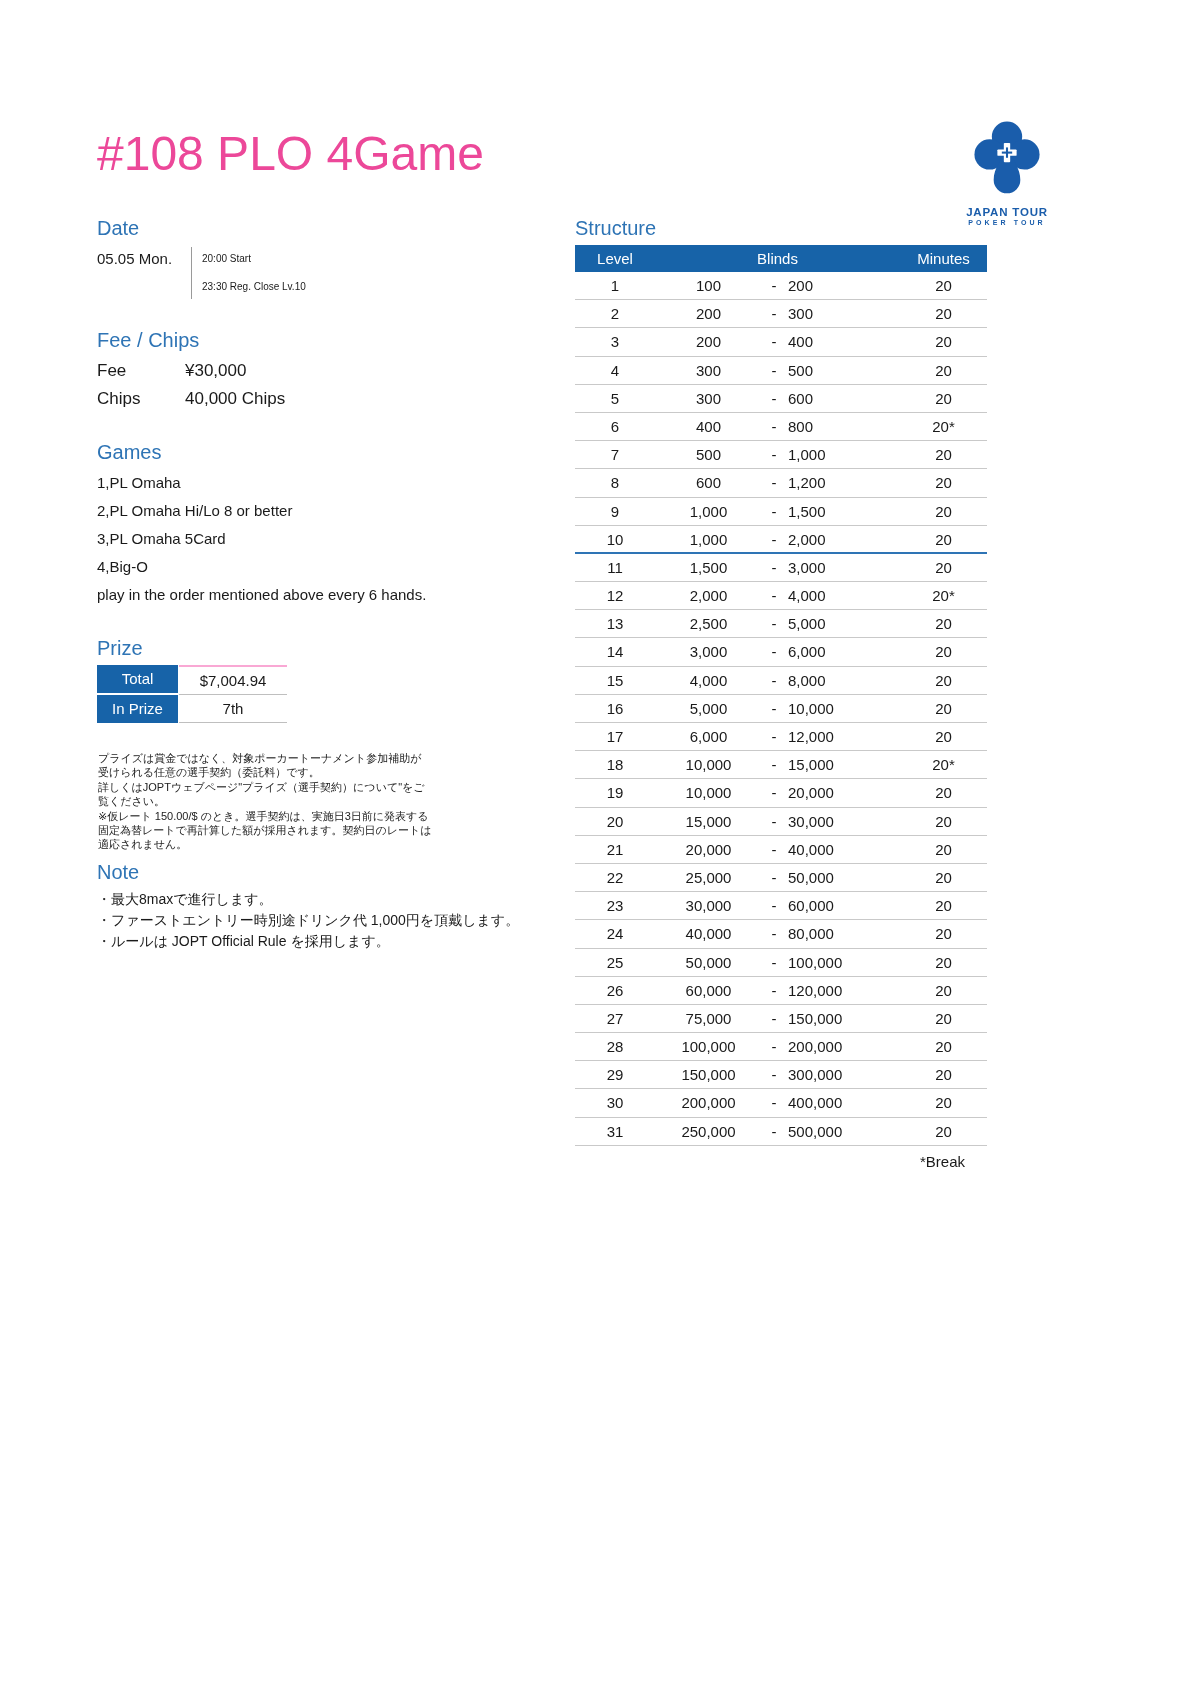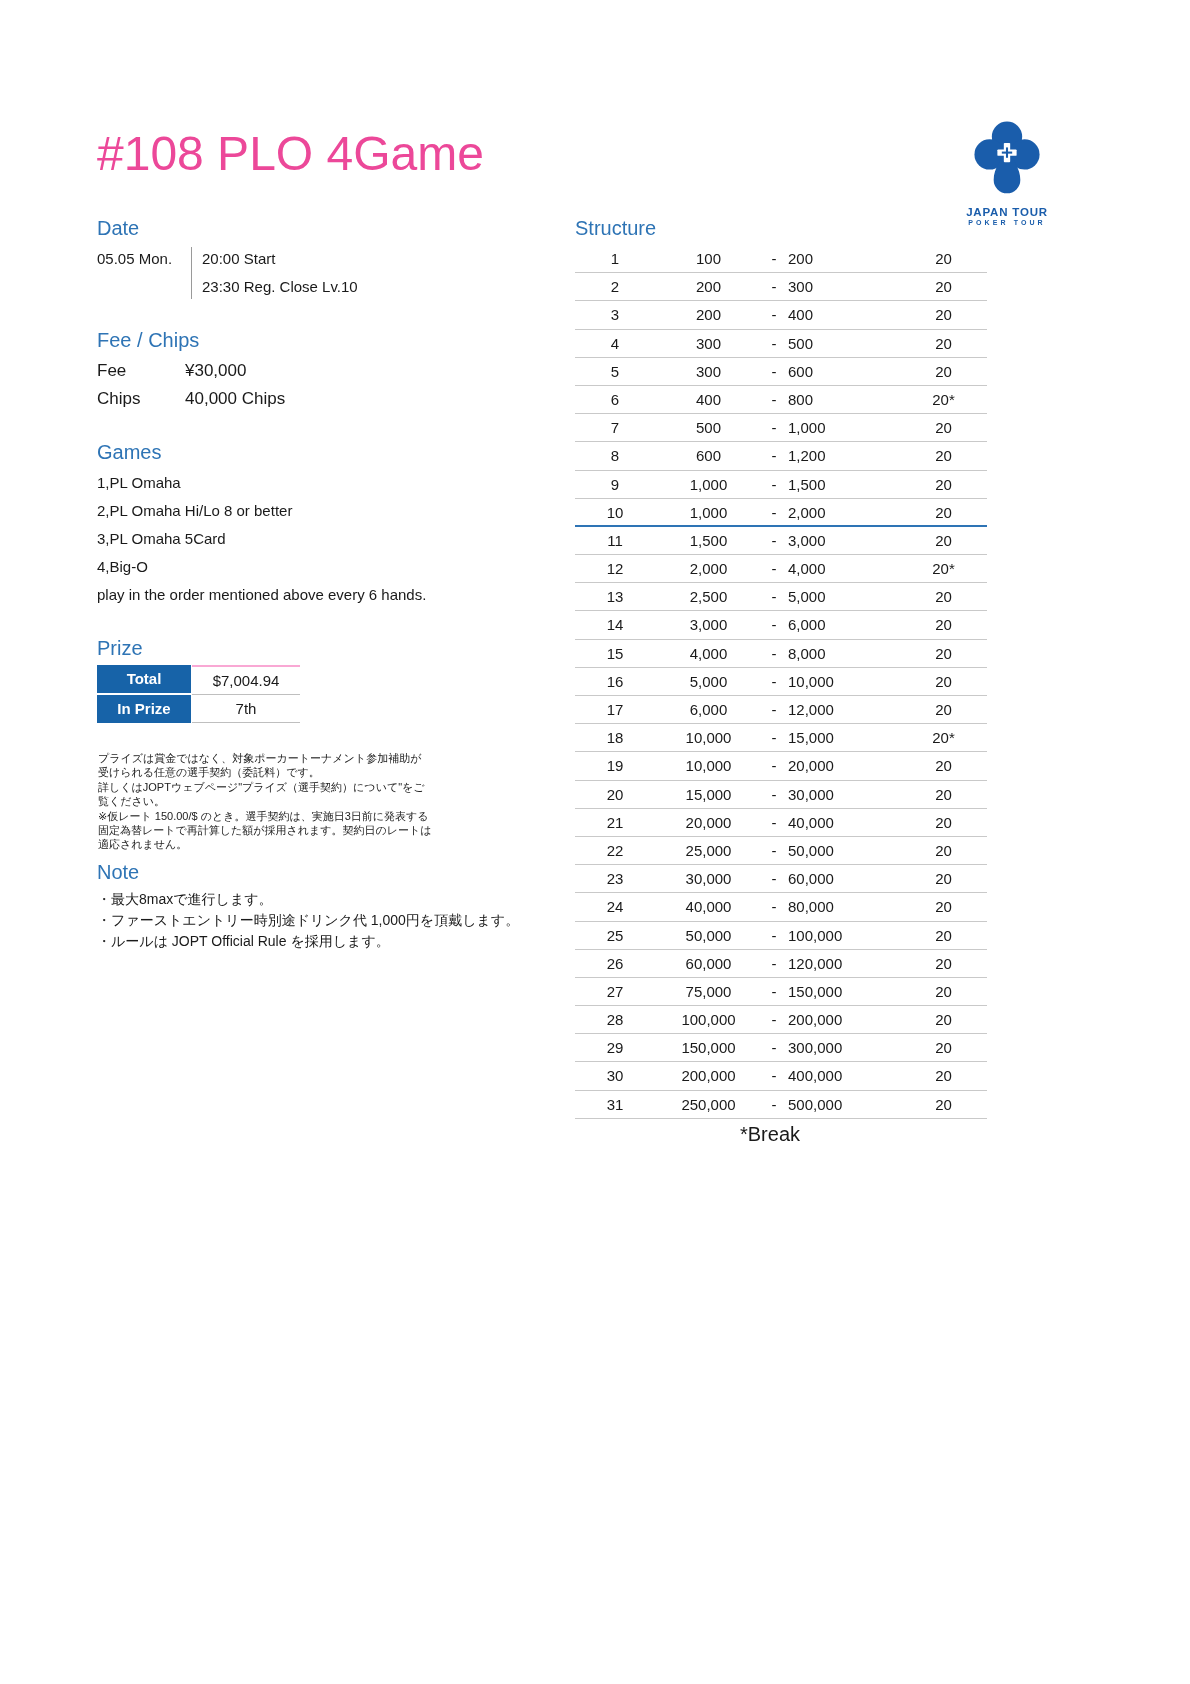--- a/index.html
+++ b/index.html
@@ -18,39 +18,39 @@
   #logo{top:116px;left:961px;width:92px;text-align:center;color:var(--logo-color,#1A5DAB)}
   #logo svg{width:74px;height:88px;display:block;margin:0 auto}
   .logo-l1{font-size:11.5px;font-weight:bold;letter-spacing:.8px;margin-top:2px;white-space:nowrap}
   .logo-l2{font-size:7px;font-weight:bold;letter-spacing:3.1px;margin-top:1px;white-space:nowrap}
 
   
   #date-sec{top:217px;left:97px}
   .date-body{display:flex;margin-top:4px}
   .date-day{width:86px;line-height:28px;font-size:15px;white-space:nowrap}
   .date-divider{border-left:1px solid #9a9a9a;margin:2px 10px 2px 8px}
-  .time-line{line-height:28px;font-size:15px;white-space:nowrap}
+  .time-line{line-height:28px;font-size:10px;white-space:nowrap}
 
   
   #fee-sec{top:329px;left:97px}
   .kv-row{display:flex;line-height:28px;font-size:17px}
   .kv-label{width:88px}
   .kv-value{white-space:nowrap}
 
   
   #games-sec{top:441px;left:97px}
   .game-line{line-height:28px;font-size:15px;white-space:nowrap}
 
   
   #prize-sec{top:637px;left:97px}
   #prize-rows{margin-top:5px}
   .prize-row{display:flex}
   .prize-label{
-    width:94px;height:28px;line-height:28px;text-align:center;
-    background:var(--table-header-bg,#1763A8);color:#fff;font-size:15px;font-weight:bold;
+    width:81px;height:28px;line-height:28px;text-align:center;
+    background:var(--table-header-bg,#1763A8);color:#fff;font-size:15px;
   }
   .prize-row:first-child .prize-label{border-bottom:2px solid #fff;height:30px;line-height:28px}
   .prize-value{
     width:108px;height:28px;line-height:28px;text-align:center;font-size:15px;
     border-bottom:1px solid #bfbfbf;margin-left:1px;
   }
   .prize-row:first-child .prize-value{border-top:2px solid #f9a8d4;height:30px}
 
   
   #disclaimer{top:751px;left:98px;width:334px;font-size:11px;line-height:14.4px;color:#222}
@@ -72,21 +72,21 @@
   .thead .c-blinds{text-align:center}
   .srow{
     display:flex;height:28.2px;line-height:28px;font-size:15px;
     border-bottom:1px solid var(--row-border,#c9c9c9);
   }
   .srow .c-blinds{display:flex;justify-content:center}
   .srow.reg-close{border-bottom:2px solid var(--reg-close-border,#2E74B5)}
   .sb{width:103px;text-align:center}
   .dash{width:28px;text-align:center}
   .bb{width:110px;text-align:left}
-  .break-note{text-align:center;padding-right:22px;line-height:27px;font-size:20px;margin-top:2px}
+  .break-note{text-align:right;padding-right:22px;line-height:27px;font-size:15px;margin-top:2px}
 </style>
 </head>
 <body>
 
 <h1 class="abs" id="title">#108 PLO 4Game</h1>
 
 <div class="abs" id="logo">
   <svg viewBox="0 0 100 106" aria-hidden="true">
     <g fill="currentColor">
       <circle cx="50" cy="21.5" r="20.5"></circle>
@@ -168,20 +168,25 @@
   <h2>Note</h2>
   <div id="note-list">
       <div class="note-line">・最大8maxで進行します。</div>
       <div class="note-line">・ファーストエントリー時別途ドリンク代 1,000円を頂戴します。</div>
       <div class="note-line">・ルールは JOPT Official Rule を採用します。</div>
     </div>
 </div>
 
 <div class="abs" id="structure-sec">
   <h2>Structure</h2>
+  <div class="thead">
+    <div class="c-level">Level</div>
+    <div class="c-blinds">Blinds</div>
+    <div class="c-min">Minutes</div>
+  </div>
   <div id="structure-body">
       <div class="srow">
         <div class="c-level">1</div>
         <div class="c-blinds">
           <div class="sb">100</div>
           <div class="dash">-</div>
           <div class="bb">200</div>
         </div>
         <div class="c-min">20</div>
       </div>

